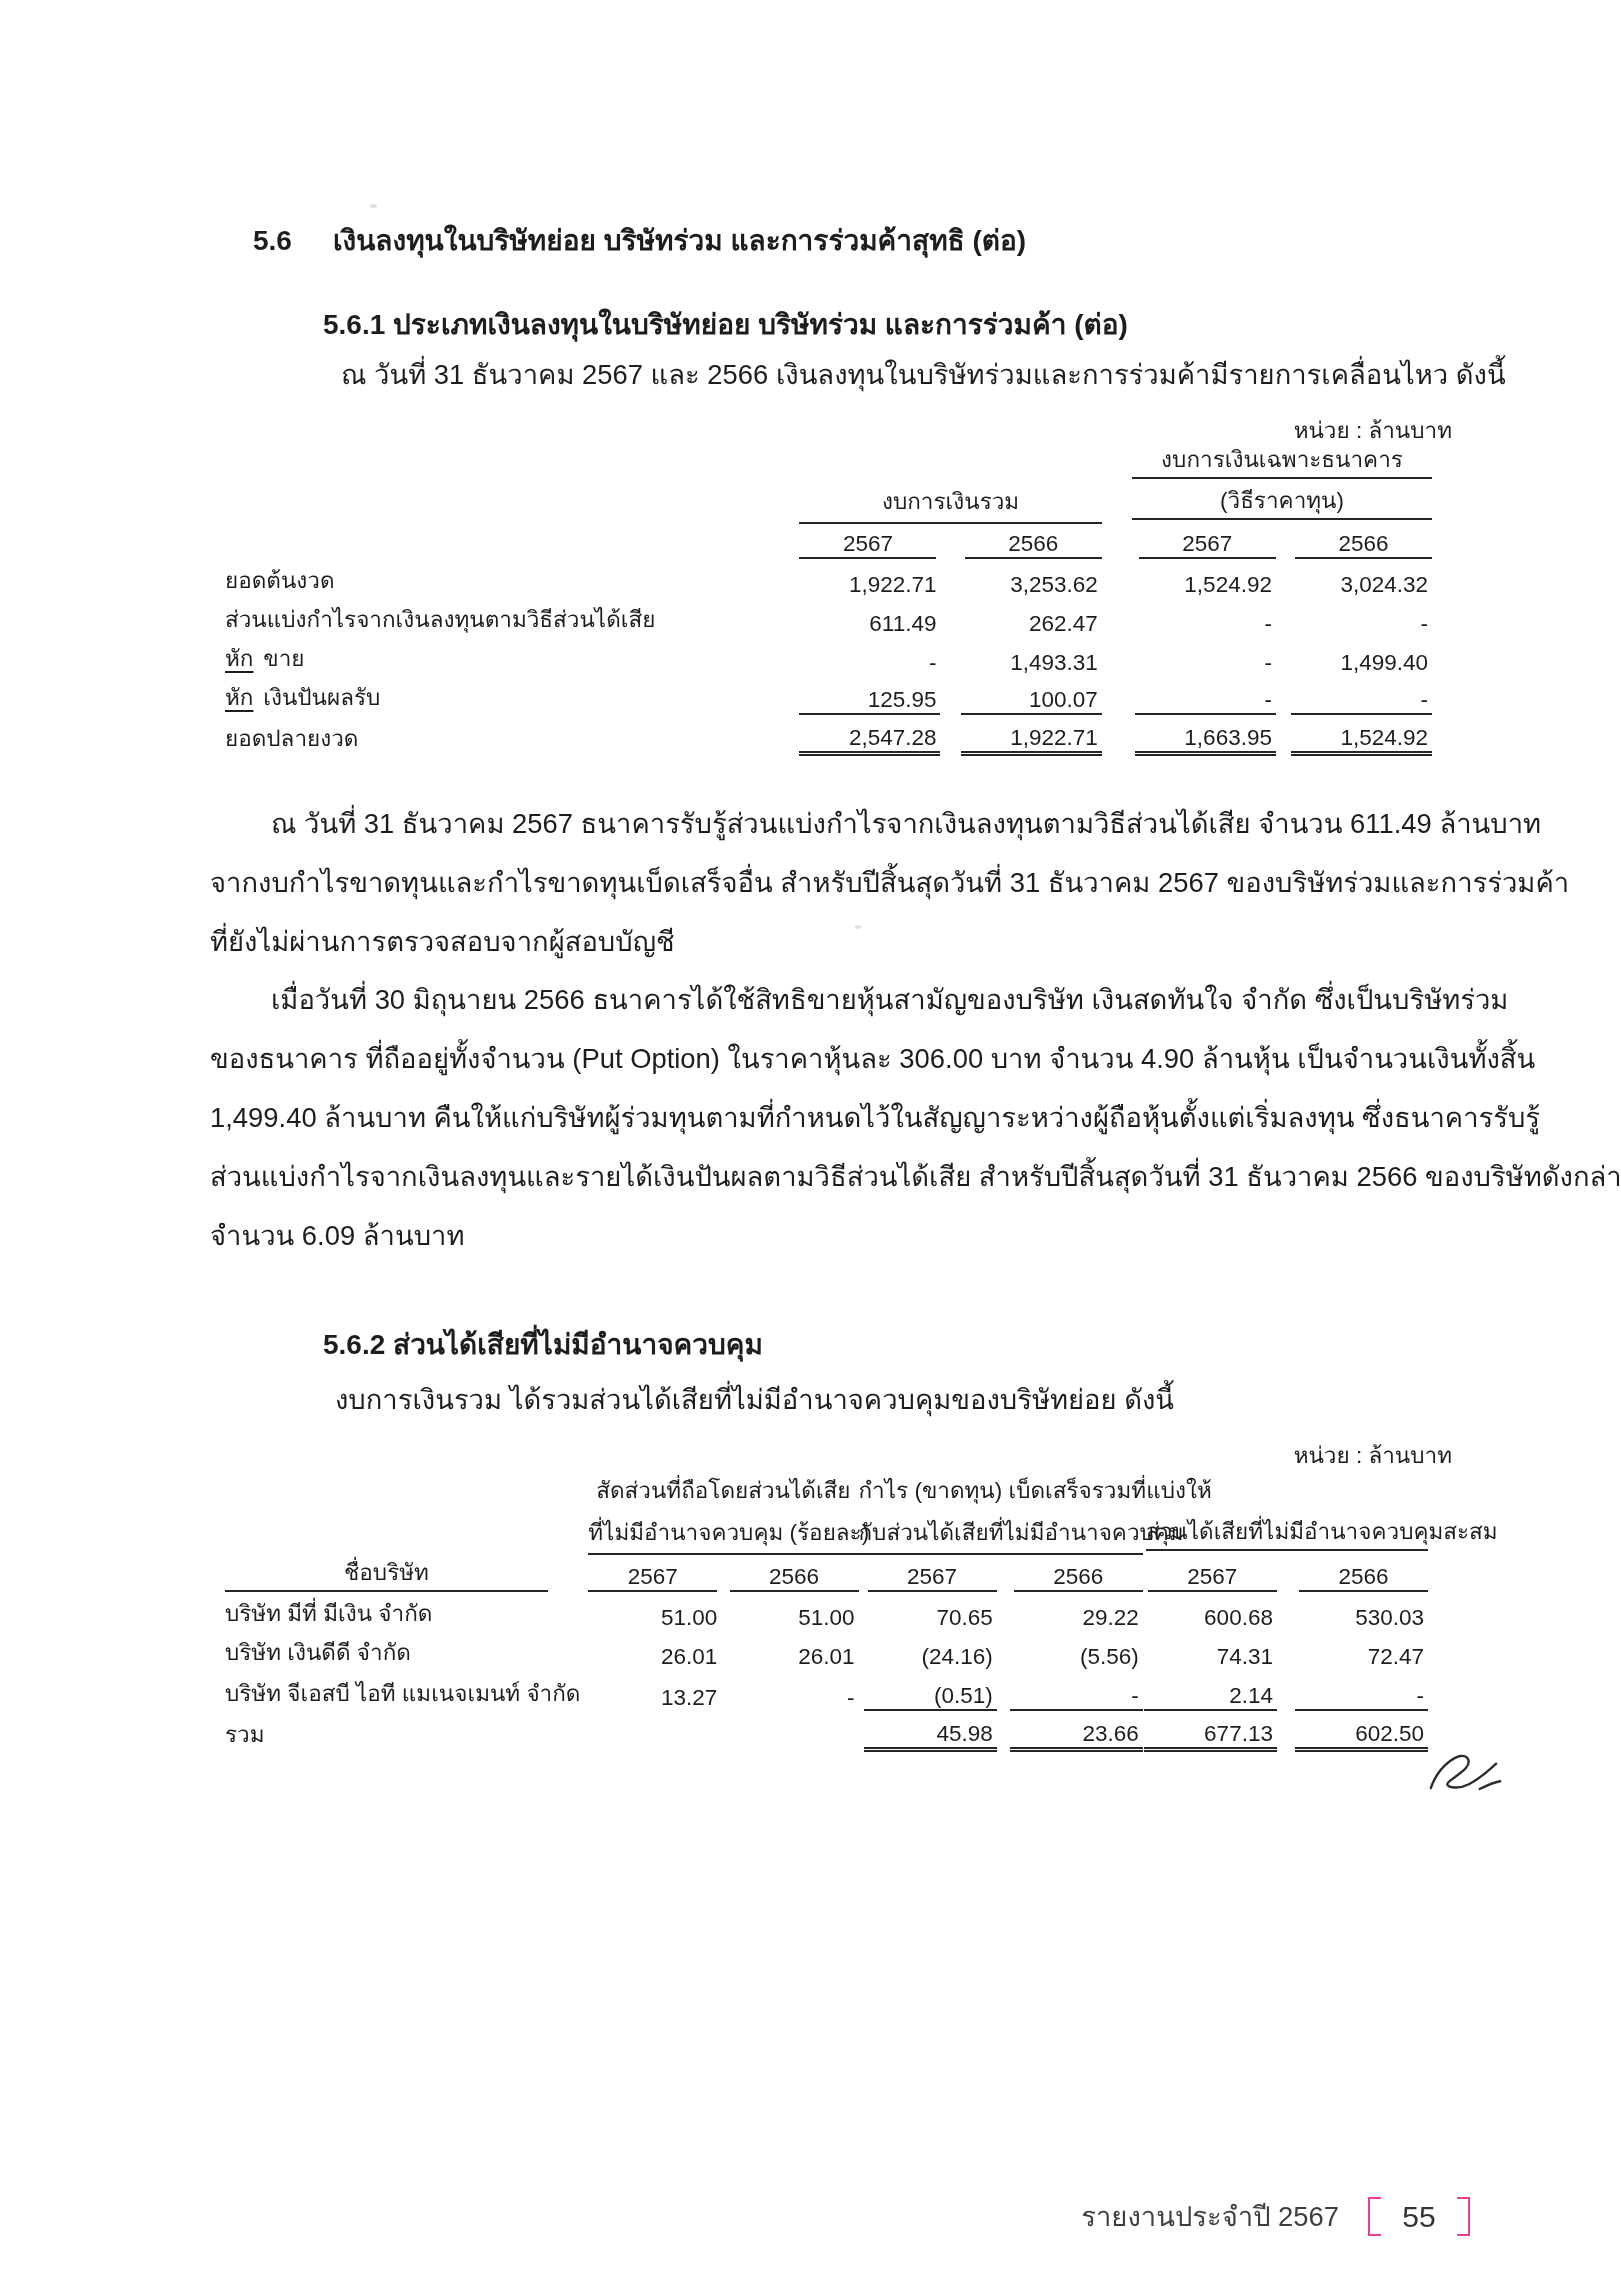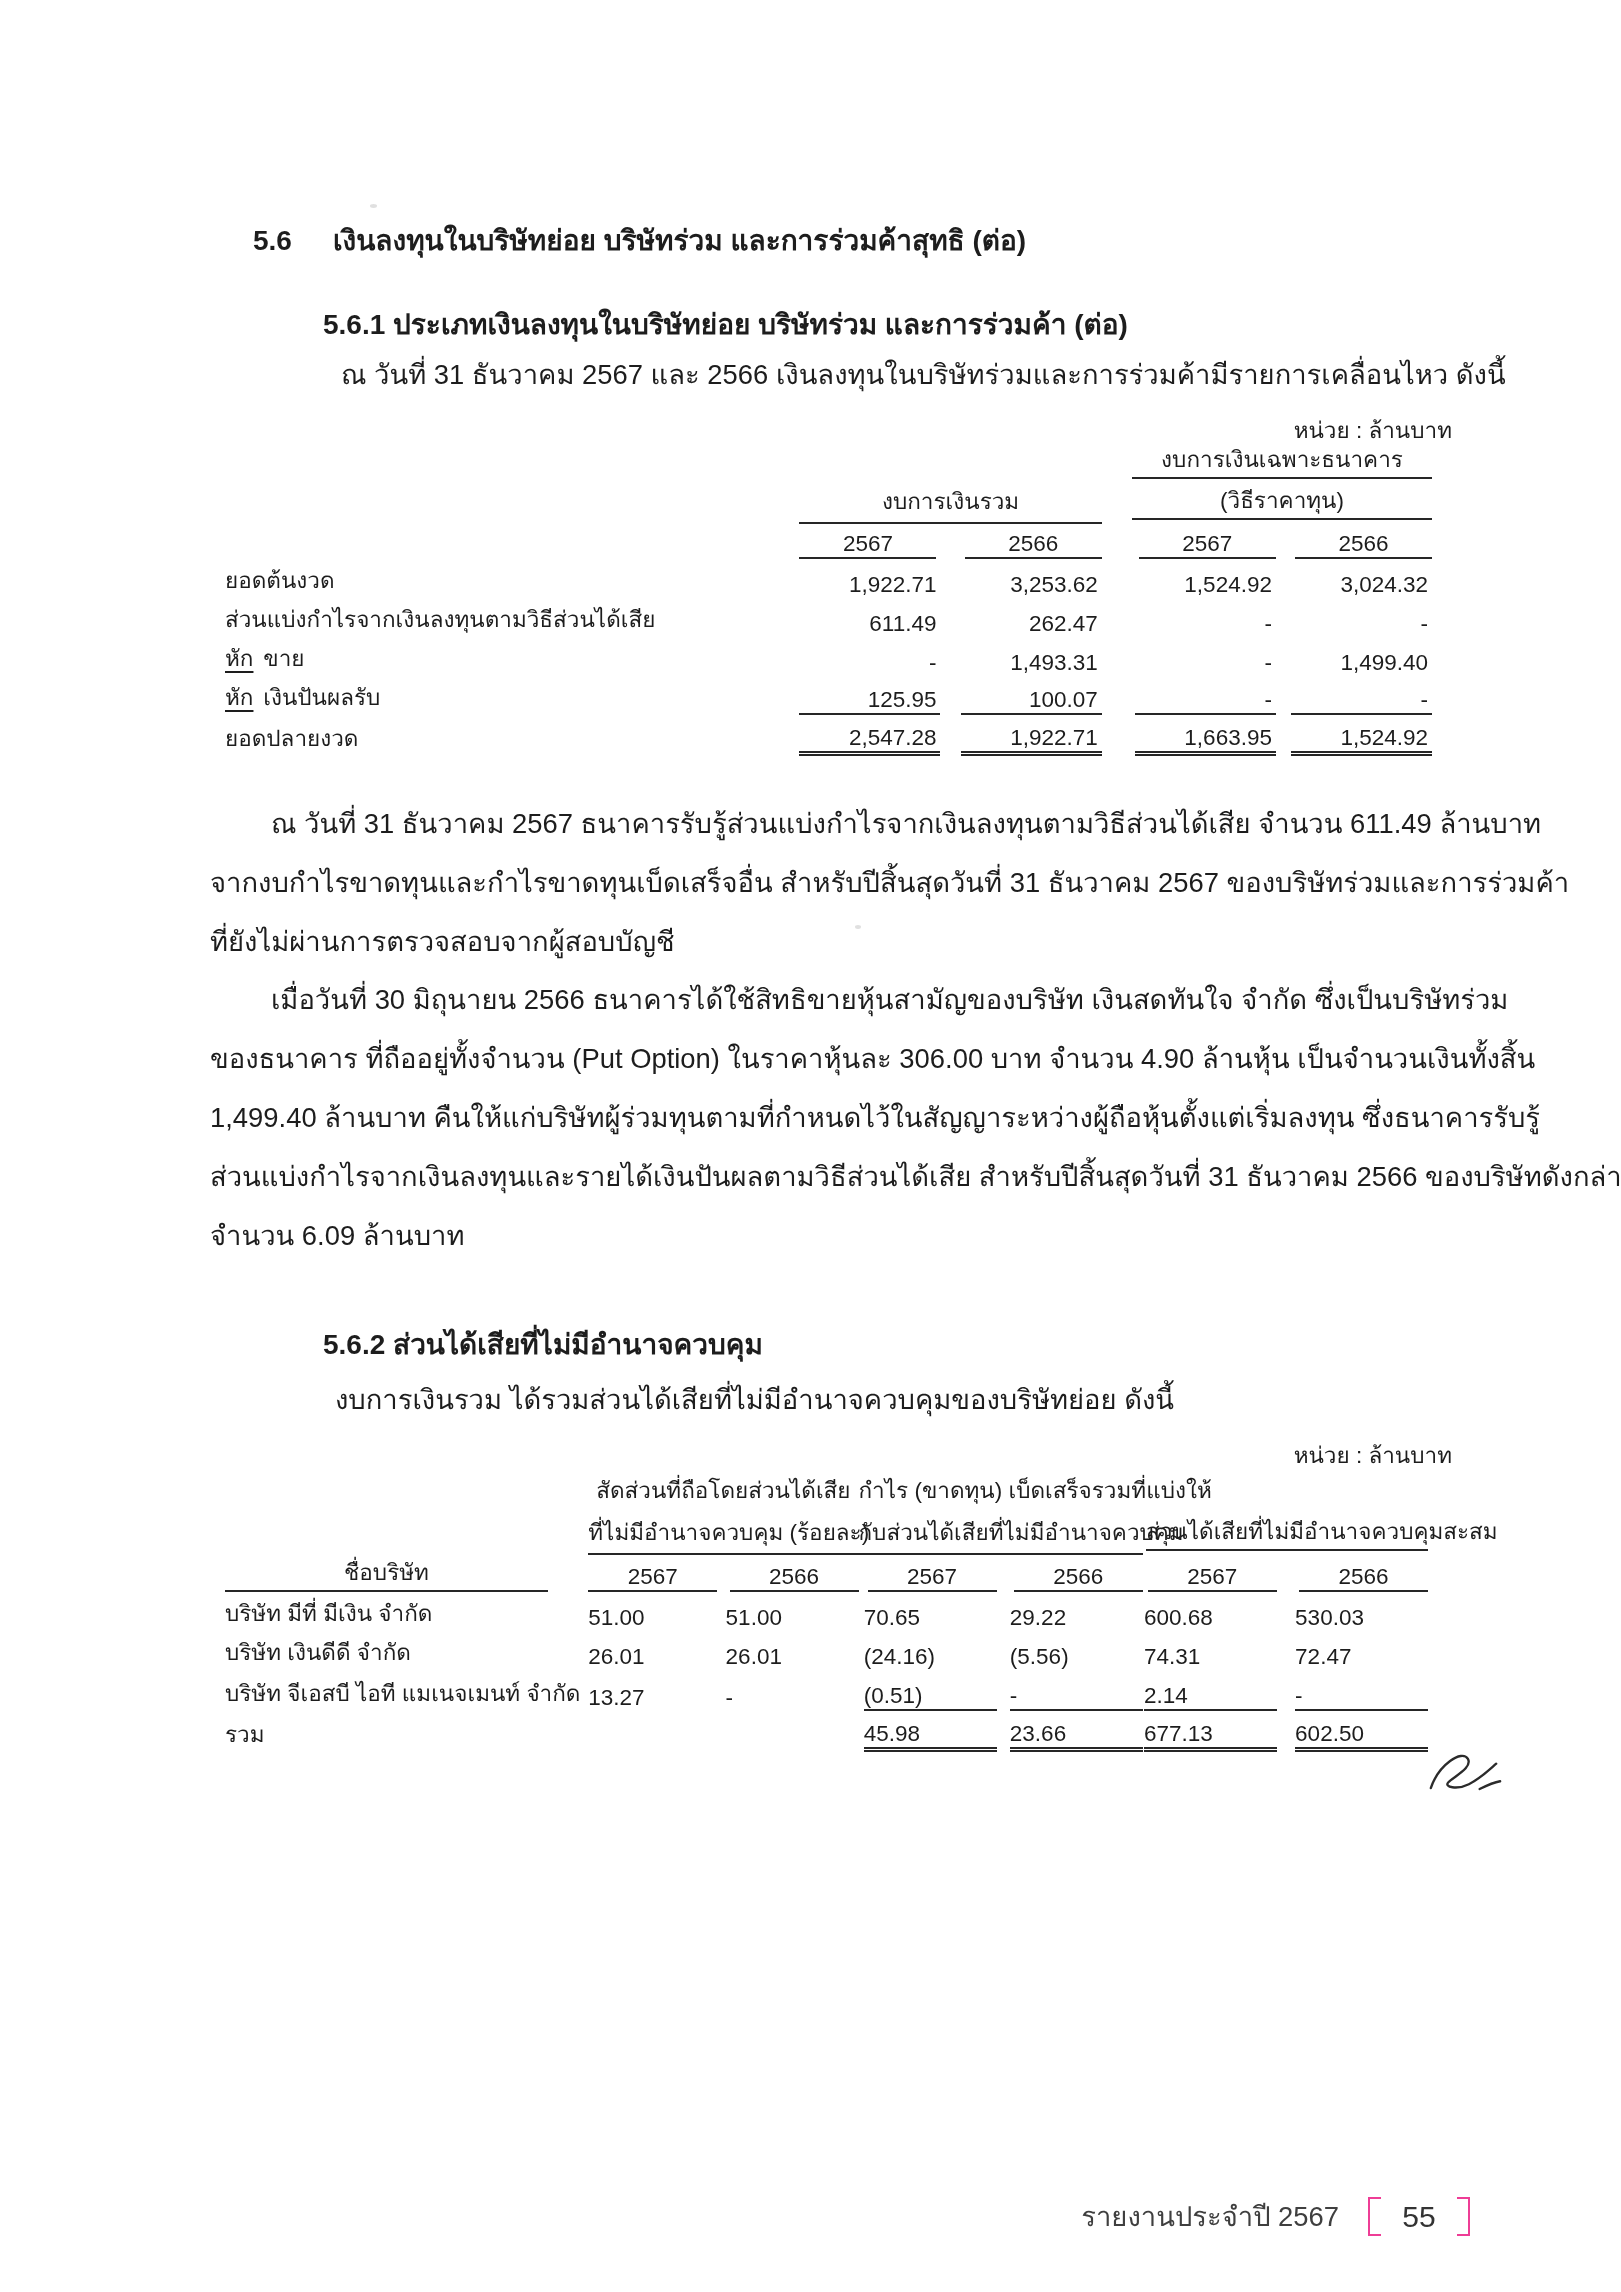--- a/index.html
+++ b/index.html
@@ -24,21 +24,21 @@
   table.t td{vertical-align:bottom;padding:0 0 2.9px 0;overflow:visible;white-space:nowrap;} .h28{height:27.4px;} .h30{height:29px;} .h34{height:33px;}
   .h37{height:36px;} .h40{height:39px;} .h42{height:41px;} .h44{height:43px;}
   .bb{border-bottom:2px solid var(--rule);}
   .dbl{border-bottom:5.9px double var(--rule);}
   .gc{text-align:center;}
   .gw{width:300px;margin-left:auto;text-align:center;}
   .g2w{width:282px;margin-left:auto;text-align:center;}
   .yw{width:137px;margin-left:auto;text-align:center;}
   .yw2{width:129px;margin-left:auto;text-align:center;}
   .vw{width:137px;margin-left:auto;text-align:right;padding-right:3.9px;}
-  .vw2{width:129px;margin-left:auto;text-align:left;padding-right:3.9px;}
+  .vw2{width:129px;margin-left:auto;text-align:right;padding-right:3.9px;}
   .lb{text-align:left;margin-top:45px;}
   .pre{text-decoration:underline;text-underline-offset:4.9px;margin-right:9.8px;}
   .nw{width:323px;text-align:center;}
   .totlbl{padding-left:55px;}
 
   .footer{display:flex;align-items:center;gap:29px;height:45px;}
   .flabel{font-size:27.4px;color:#3f3f3f;white-space:nowrap;}
   .fpage{font-size:30px;color:#333;display:flex;align-items:center;gap:21.6px;}
   .bk{width:12.7px;height:39px;box-sizing:border-box;}
   .bkl{border-left:2.9px solid var(--pink);border-top:2.9px solid var(--pink);border-bottom:2.9px solid var(--pink);}

